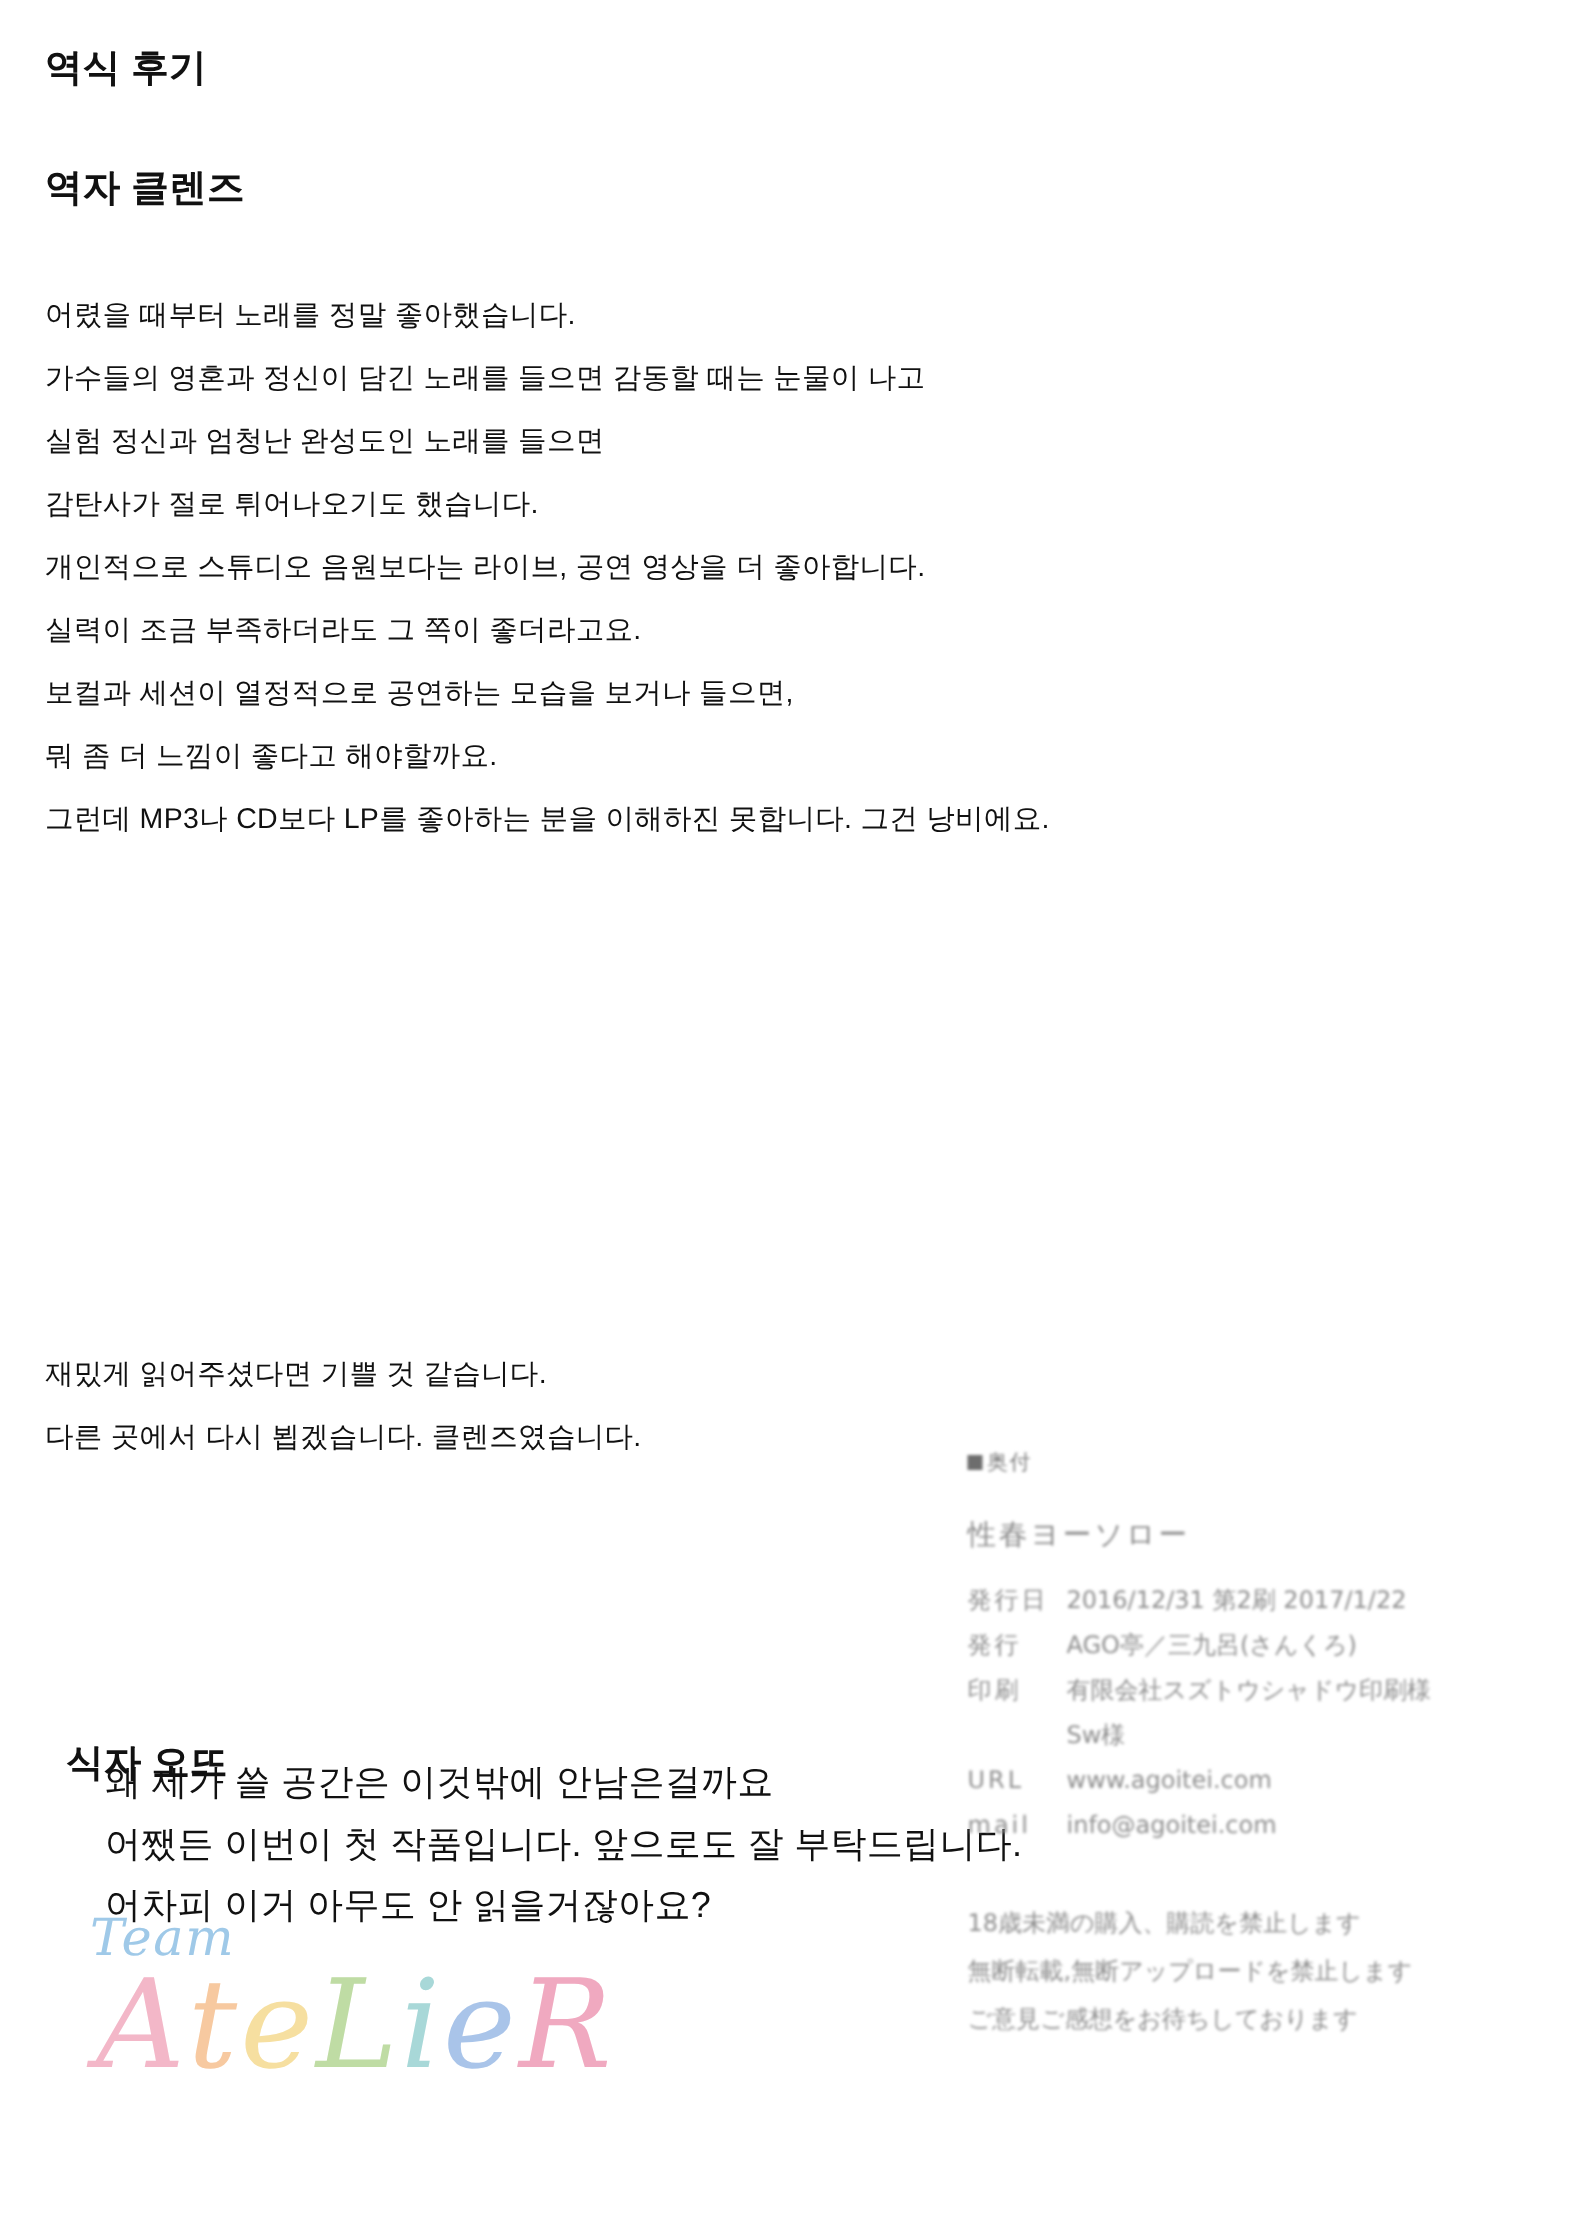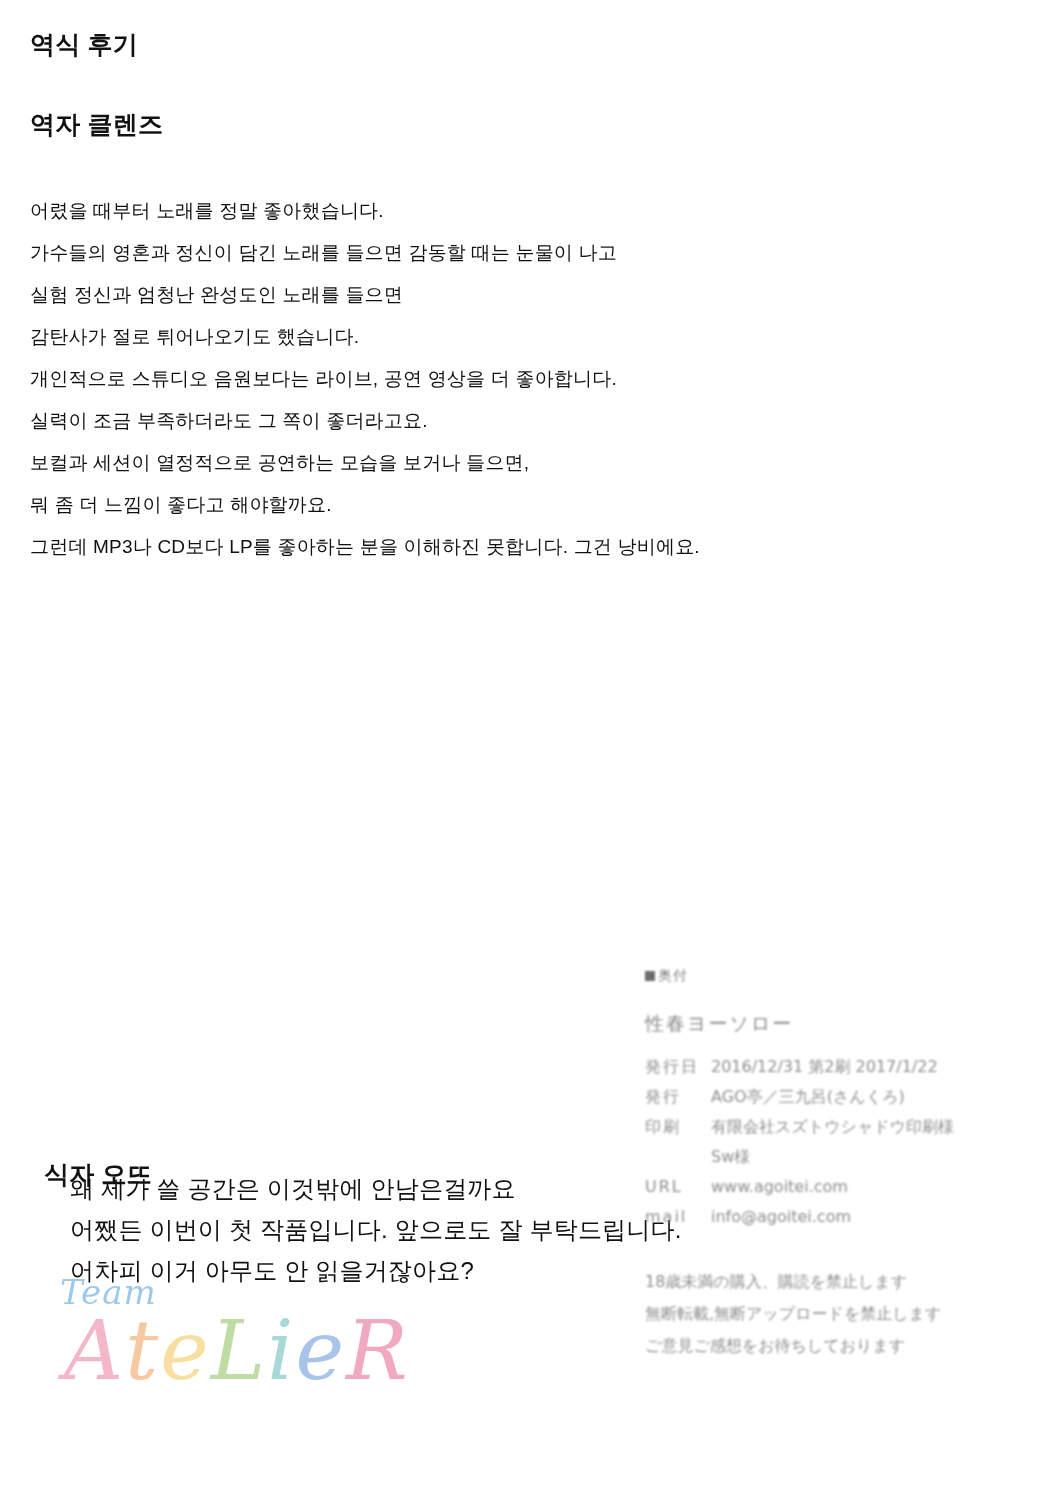--- a/index.html
+++ b/index.html
@@ -148,20 +148,22 @@
 실험 정신과 엄청난 완성도인 노래를 들으면
 감탄사가 절로 튀어나오기도 했습니다.
 개인적으로 스튜디오 음원보다는 라이브, 공연 영상을 더 좋아합니다.
 실력이 조금 부족하더라도 그 쪽이 좋더라고요.
 보컬과 세션이 열정적으로 공연하는 모습을 보거나 들으면,
 뭐 좀 더 느낌이 좋다고 해야할까요.
 그런데 MP3나 CD보다 LP를 좋아하는 분을 이해하진 못합니다. 그건 낭비에요.</div>
 
 
 
+  <div class="block ko-text" id="block-4">재밌게 읽어주셨다면 기쁠 것 같습니다.
+다른 곳에서 다시 뵙겠습니다. 클렌즈였습니다.</div>
 
   <div class="heading ko-text" id="heading-3">식자 오뜨</div>
 
   <div class="block ko-text" id="block-5">왜 제가 쓸 공간은 이것밖에 안남은걸까요
 어쨌든 이번이 첫 작품입니다. 앞으로도 잘 부탁드립니다.
 어차피 이거 아무도 안 읽을거잖아요?</div>
 
   <div class="colophon">
     <div class="cap"><span class="sq"></span><span>奥付</span></div>
     <div class="title">性春ヨーソロー</div>

